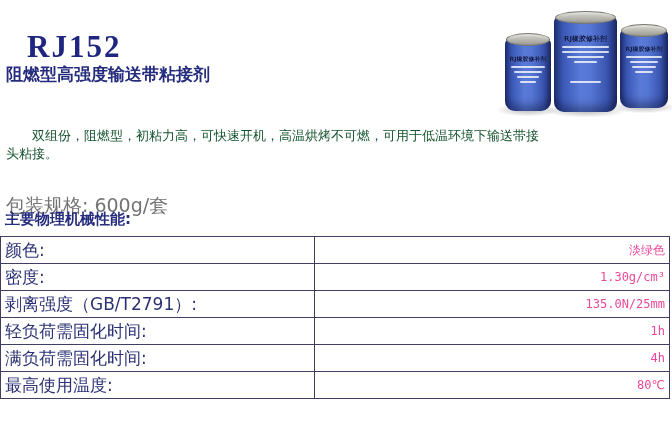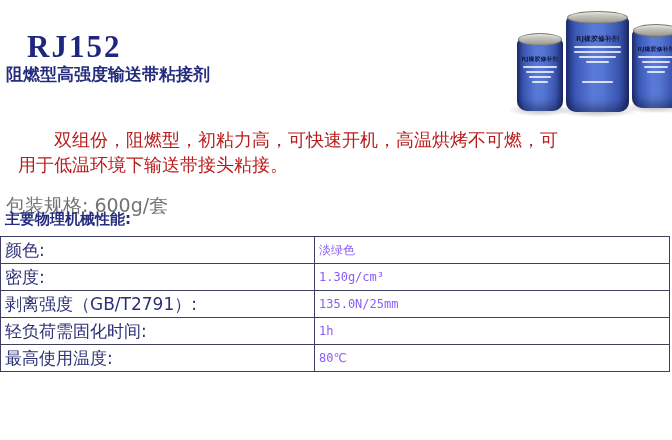--- a/index.html
+++ b/index.html
@@ -16,21 +16,21 @@
     letter-spacing:2px;
     margin-left:20px;
   }
   .subtitle{
     position:absolute;left:6px;top:64px;
     font-size:17px;font-weight:bold;color:#252c7d;line-height:1.2;
   }
   
   .description{
     position:absolute;left:6px;top:127px;width:545px;
-    font-size:18px;color:#b91c1c;line-height:1.4;text-indent:2em;margin-left:12px;
+    font-size:13px;color:#14532d;line-height:1.4;text-indent:2em;
   }
   .packaging{
     position:absolute;left:6px;top:193px;
     font-size:19px;color:#737373;
   }
   .section-title{
     position:absolute;left:5px;top:210px;
     font-size:15px;font-weight:bold;color:#252c7d;
   }
   
@@ -41,27 +41,27 @@
   table.props td{
     border:1px solid #3f3f63;
     height:24px;padding:1px 4px;vertical-align:middle;
     white-space:pre-wrap;overflow:hidden;
   }
   td.label-cell{
     width:305px;font-size:17px;color:#2b3173;
   }
   td.value-cell{
     font-family:"DejaVu Sans Mono","DejaVu Sans",monospace;
-    font-size:12px;color:#8b5cf6;
+    font-size:12px;color:#ec4899;text-align:right;
   }
   
   .photo{
     position:absolute;left:486px;top:0;width:186px;height:124px;
   }
-  .can{position:absolute;margin-left:12px;}
+  .can{position:absolute;}
   .can-shadow{
     position:absolute;left:-7px;right:-7px;bottom:-5px;height:12px;
     background:radial-gradient(ellipse at center,rgba(60,60,60,.35) 0%,rgba(120,120,120,.15) 55%,rgba(0,0,0,0) 75%);
   }
   .can-top{
     position:absolute;left:1px;right:1px;top:0;height:13px;
     border-radius:50%;
     background:linear-gradient(180deg,#e8e8e2 0%,#b9b9b1 55%,#8f8f87 100%);
     border:1px solid #77776f;box-sizing:border-box;
   }
@@ -165,17 +165,21 @@
       </tr>
       <tr>
         <td class="label-cell">剥离强度（GB/T2791）:</td>
         <td class="value-cell">135.0N/25mm</td>
       </tr>
       <tr>
         <td class="label-cell">轻负荷需固化时间:</td>
         <td class="value-cell">1h</td>
       </tr>
       <tr>
+        <td class="label-cell">满负荷需固化时间:</td>
+        <td class="value-cell">4h</td>
+      </tr>
+      <tr>
         <td class="label-cell">最高使用温度:</td>
         <td class="value-cell">80℃</td>
       </tr>
     </tbody>
 </table>
 
 </body></html>

